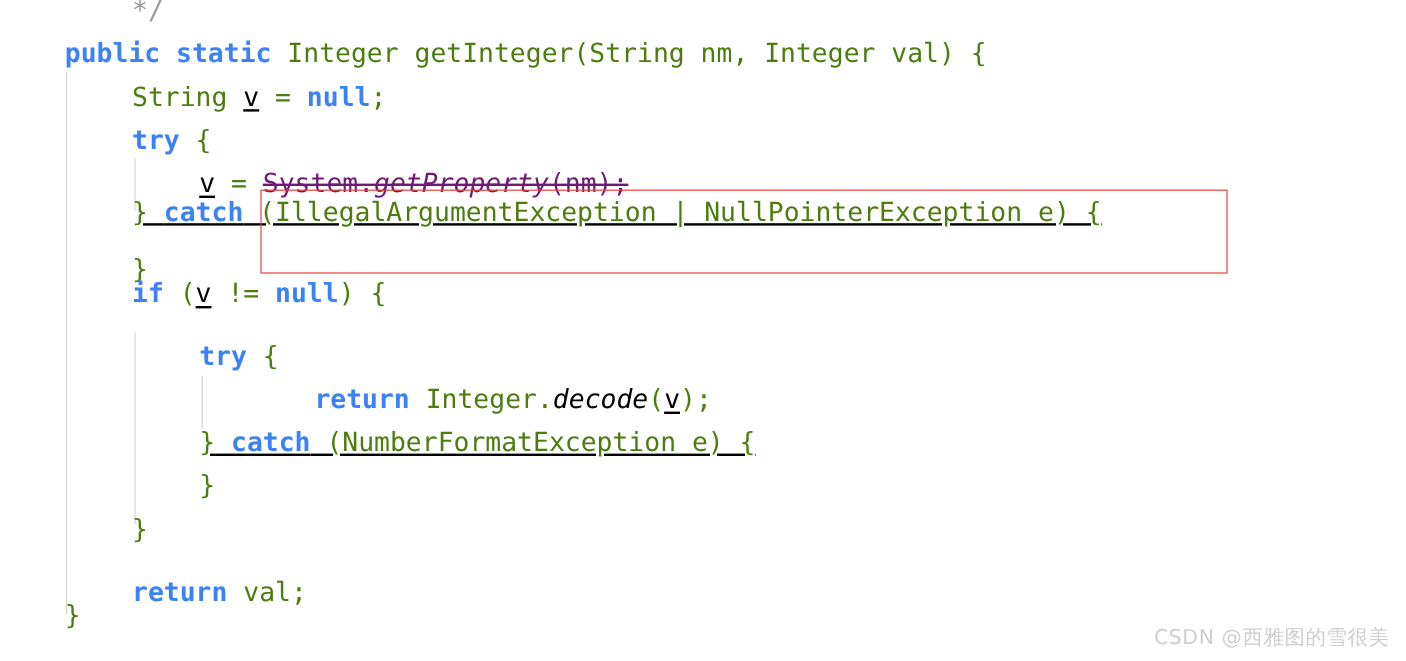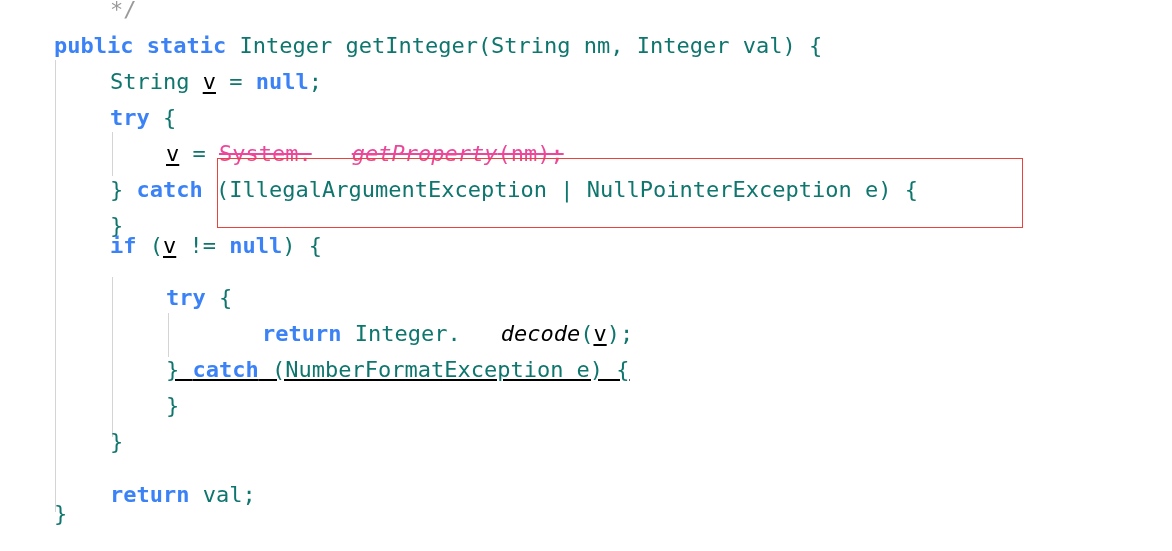--- a/index.html
+++ b/index.html
@@ -39,26 +39,26 @@
   }
 
   
   .ind0 { padding-left: 54px; }
   .ind1 { padding-left: 110px; }
   .ind2 { padding-left: 166px; }
   .ind3 { padding-left: 222px; }
 
   
   .kw      { color: #3b82f6; font-weight: bold; text-align: center; }
-  .plain   { color: #0f766e; }
+  .plain   { color: #4d7c0f; }
   .cmt     { color: #9a9a9a; }
   .field   { color: #000000; text-decoration: underline; text-underline-offset: 3px; }
-  .static  { color: #000000; font-style: italic; margin-left: 40px; }
+  .static  { color: #000000; font-style: italic; }
   .deprecated {
-    color: #ec4899;
+    color: #701a75;
     text-decoration: line-through;
     text-decoration-thickness: 1.5px;
   }
 
   
   .guide {
     position: absolute;
     width: 1px;
     background: #d4d4d4;
   }
@@ -95,28 +95,29 @@
       <div class="guide" style="left: 112px; top: 277px; height: 160px;"></div>
       <div class="guide" style="left: 168px; top: 313px; height: 44px;"></div>
     </div>
 
   <div id="code-lines">
       <div class="line" style="top: -8px;"><span class="code ind1"><span class="cmt">*/</span></span></div>
       <div class="line" style="top: 28px;"><span class="code ind0"><span class="kw">public</span><span class="plain"> </span><span class="kw">static</span><span class="plain"> Integer getInteger(String nm, Integer val) {</span></span></div>
       <div class="line" style="top: 64px;"><span class="code ind1"><span class="plain">String </span><span class="field">v</span><span class="plain"> = </span><span class="kw">null</span><span class="plain">;</span></span></div>
       <div class="line" style="top: 100px;"><span class="code ind1"><span class="kw">try</span><span class="plain"> {</span></span></div>
       <div class="line" style="top: 136px;"><span class="code ind2"><span class="field">v</span><span class="plain"> = </span><span class="deprecated">System.</span><span class="deprecated static">getProperty</span><span class="deprecated">(nm);</span></span></div>
-      <div class="line" style="top: 172px;"><span class="code ind1"><span class="plain">} </span><span class="kw">catch</span><span class="plain"> (IllegalArgumentException | NullPointerException e) {</span></span></div>
+      <div class="line" style="top: 160px; text-decoration: underline;"><span class="code ind1"><span class="plain">} </span><span class="kw">catch</span><span class="plain"> (IllegalArgumentException | NullPointerException e) {</span></span></div>
       <div class="line" style="top: 208px;"><span class="code ind1"><span class="plain">}</span></span></div>
       <div class="line" style="top: 228px;"><span class="code ind1"><span class="kw">if</span><span class="plain"> (</span><span class="field">v</span><span class="plain"> != </span><span class="kw">null</span><span class="plain">) {</span></span></div>
       <div class="line" style="top: 280px;"><span class="code ind2"><span class="kw">try</span><span class="plain"> {</span></span></div>
       <div class="line" style="top: 316px; padding-left: 40px;"><span class="code ind3"><span class="kw">return</span><span class="plain"> Integer.</span><span class="static">decode</span><span class="plain">(</span><span class="field">v</span><span class="plain">);</span></span></div>
       <div class="line" style="top: 352px; text-decoration: underline;"><span class="code ind2"><span class="plain">} </span><span class="kw">catch</span><span class="plain"> (NumberFormatException e) {</span></span></div>
       <div class="line" style="top: 388px;"><span class="code ind2"><span class="plain">}</span></span></div>
       <div class="line" style="top: 424px;"><span class="code ind1"><span class="plain">}</span></span></div>
       <div class="line" style="top: 477px;"><span class="code ind1"><span class="kw">return</span><span class="plain"> val;</span></span></div>
       <div class="line" style="top: 496px;"><span class="code ind0"><span class="plain">}</span></span></div>
     </div>
 
   <div class="annot-box" id="annot" style="left: 217px; top: 158px; width: 806px; height: 70px; border-color: rgb(232, 67, 60);"></div>
 
+  <div class="watermark">CSDN @西雅图的雪很美</div>
 
 </div>
 
 </body></html>

